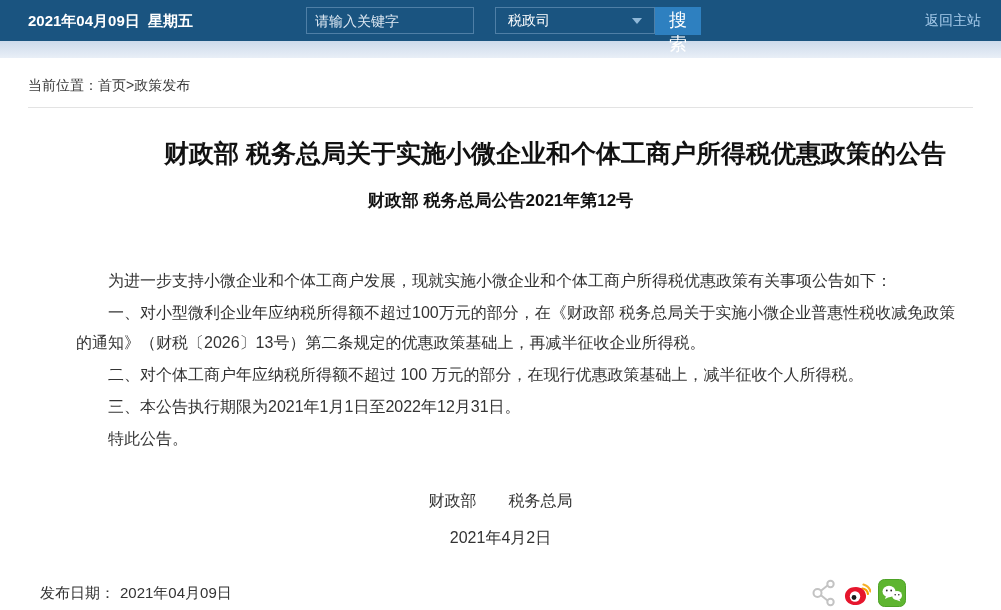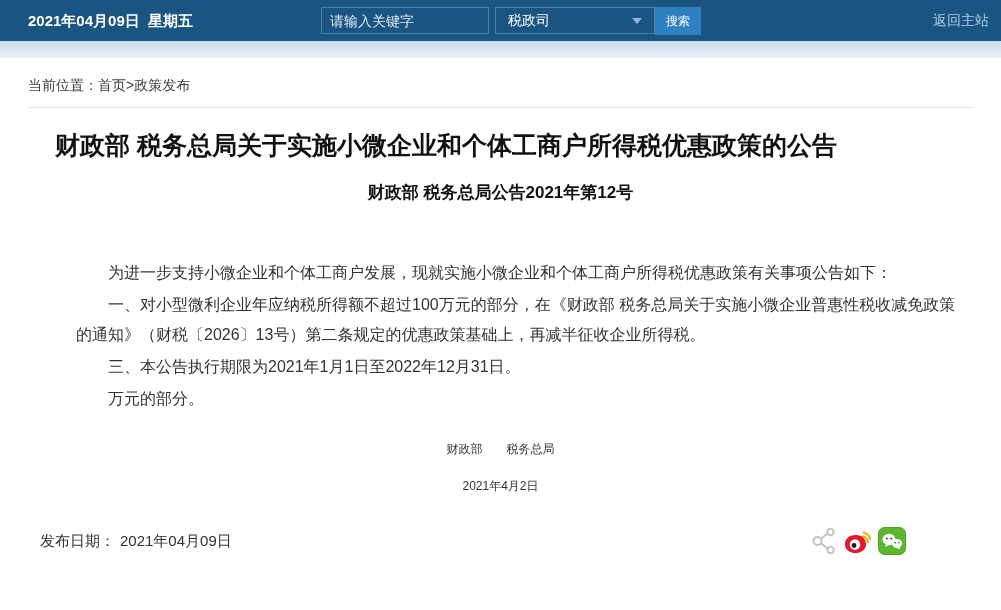--- a/index.html
+++ b/index.html
@@ -6,48 +6,48 @@
   html,body { margin:0; padding:0; }
   body {
     width:1001px; height:610px; background:#ffffff; overflow:hidden;
     font-family:"Liberation Sans","DejaVu Sans",sans-serif;
   }
   
   .topbar { position:relative; height:41px; background:#1a5480; }
   .hdr-date { position:absolute; left:28px; top:0; height:41px; line-height:41px;
     color:#ffffff; font-size:15px; font-weight:600; }
   .hdr-date .weekday { margin-left:4px; }
-  .search-input { position:absolute; left:321px; top:7px; width:168px; height:27px;
+  .search-input { position:absolute; left:306px; top:7px; width:168px; height:27px;
     background:transparent; border:1px solid #4f7fa6; color:#e8f0f7; font-size:14px;
     padding:0 8px; outline:none; font-family:inherit; }
   .search-input::placeholder { color:#dfe9f3; opacity:1; }
   .dept-select { position:absolute; left:495px; top:7px; width:160px; height:27px;
     border:1px solid #4f7fa6; color:#ffffff; font-size:14px; display:flex;
     align-items:center; justify-content:space-between; padding:0 12px; cursor:pointer; }
   .caret { width:0; height:0; border-left:5px solid transparent;
     border-right:5px solid transparent; border-top:6px solid #8fb8d8; }
   .search-btn { position:absolute; left:655px; top:7px; width:46px; height:28px;
-    background:#2e80c0; color:#ffffff; border:none; font-size:12px; cursor:pointer;
+    background:#2e80c0; color:#ffffff; border:none; font-size:18px; cursor:pointer;
     font-family:inherit; }
-  .home-link { position:absolute; right:12px; top:0; line-height:41px;
+  .home-link { position:absolute; right:20px; top:0; line-height:41px;
     color:#a9cdec; font-size:14px; text-decoration:none; cursor:pointer; }
   
   .sky-band { height:17px; background:linear-gradient(to bottom,#ccdaeb,#e9eff7); }
   
   .breadcrumb { margin:19px 28px 0; font-size:14px; color:#3c3c3c; }
   .breadcrumb a { color:#3c3c3c; text-decoration:none; cursor:pointer; }
   .divider { border:none; border-top:1px solid #e3e3e3; margin:12px 28px 0; height:0; }
   
-  .title { margin:22px 55px 0; text-align:left; font-size:25px; line-height:1.25;
+  .title { margin:30px 55px 0; text-align:right; font-size:25px; line-height:1.25;
     color:#111111; font-weight:bold; }
   .doc-number { margin:20px 0 0; text-align:center; font-size:17px; color:#111111;
     font-weight:bold; }
   .body-text { margin-top:54px; padding:0 32px; font-size:16px; color:#333333;margin-left:44px; }
   .body-text p { margin:0 0 2px; line-height:30px; text-indent:2em; }
-  .signature { margin-top:20px; text-align:center; font-size:12px; color:#333333; }
+  .signature { margin-top:32px; text-align:center; font-size:16px; color:#333333; }
   .signature p { margin:0; line-height:30px; }
   .signature .sig-date { margin-top:7px; }
   
   .footer-row { margin-top:20px; height:40px; padding:0 95px 0 40px; display:flex;
     align-items:center; justify-content:space-between; }
   .publish { font-size:15px; color:#333333; }
   .publish .pub-date { margin-left:5px; }
   .share-icons { display:flex; align-items:center; gap:7px; }
   .icon-btn { display:inline-flex; cursor:pointer; line-height:0; }
 </style>
@@ -78,22 +78,23 @@
       <span>当前位置：</span><a>首页</a><span>&gt;</span><a>政策发布</a>
     </div>
     <hr class="divider">
 
     <h1 class="title">财政部 税务总局关于实施小微企业和个体工商户所得税优惠政策的公告</h1>
     <h2 class="doc-number">财政部 税务总局公告2021年第12号</h2>
 
     <div class="body-text">
       <p>为进一步支持小微企业和个体工商户发展，现就实施小微企业和个体工商户所得税优惠政策有关事项公告如下：</p>
       <p>一、对小型微利企业年应纳税所得额不超过100万元的部分，在《财政部 税务总局关于实施小微企业普惠性税收减免政策的通知》（财税〔2026〕13号）第二条规定的优惠政策基础上，再减半征收企业所得税。</p>
+      <p>二、对个体工商户年应纳税所得额不超过 100 万元的部分，在现行优惠政策基础上，减半征收个人所得税。</p>
       <p>三、本公告执行期限为2021年1月1日至2022年12月31日。</p>
-      <p>万元的部分。</p>
+      <p>特此公告。</p>
     </div>
 
     <div class="signature">
       <p>财政部　　税务总局</p>
       <p class="sig-date">2021年4月2日</p>
     </div>
 
     <div class="footer-row">
       <div class="publish">
         <span>发布日期：</span><span class="pub-date">2021年04月09日</span>

